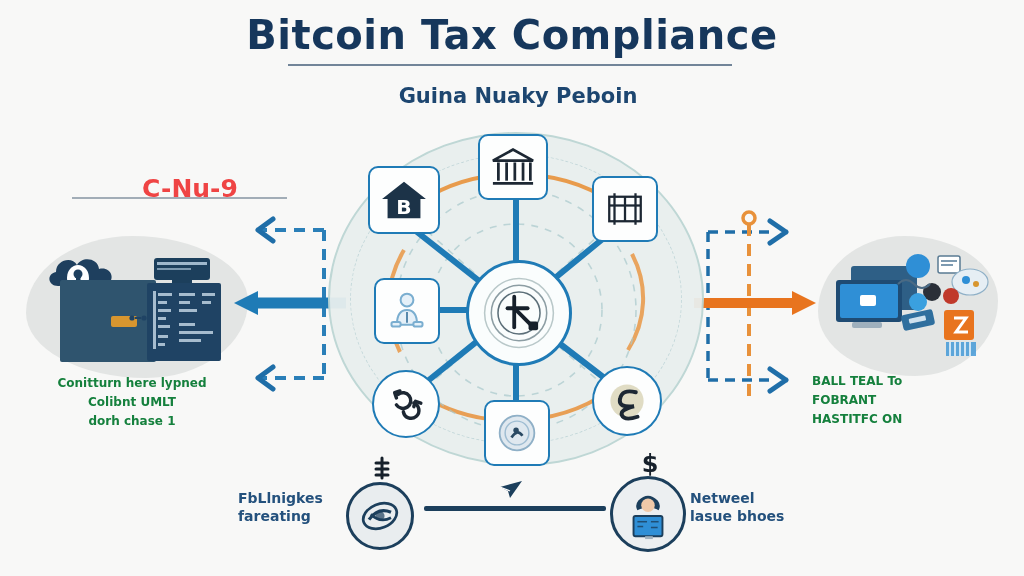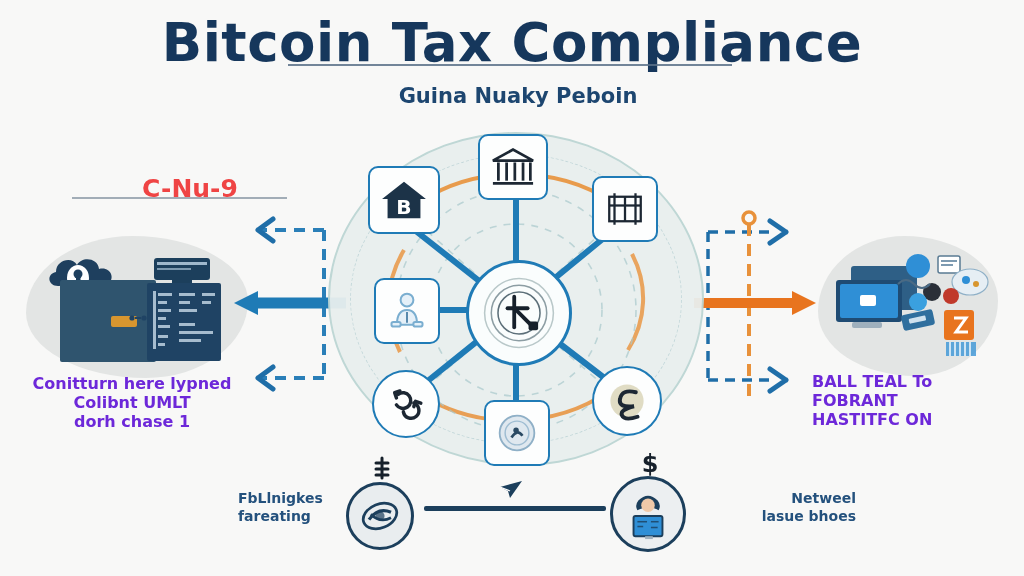--- a/index.html
+++ b/index.html
@@ -22,21 +22,21 @@
     height: 576px;
   }
   .abs { position: absolute; }
 
   
   #title {
     left: 0; top: 12px;
     width: 1024px;
     text-align: center;
     font-family: "DejaVu Sans", sans-serif;
-    font-size: 53px;
+    font-size: 40px;
     font-weight: bold;
     color: #16375c;
     letter-spacing: 0.5px;
   }
   #title-rule {
     left: 288px; top: 64px;
     width: 444px; height: 2px;
     background: #5a7188;
     opacity: .85;
   }
@@ -61,37 +61,37 @@
   }
   #left-heading-rule {
     left: 72px; top: 197px;
     width: 215px; height: 2px;
     background: #8c9aa6;
     opacity: .8;
   }
 
   
   .caption {
-    font-size: 16px;
+    font-size: 12px;
     font-weight: bold;
-    color: #6d28d9;
+    color: #15803d;
     line-height: 19px;
     text-align: center;
   }
   #left-caption { left: 24px; top: 374px; width: 216px; }
   #right-caption { left: 812px; top: 372px; width: 200px; text-align: left; }
 
   .small-label {
     font-size: 14px;
     font-weight: bold;
     color: #24517d;
     line-height: 18px;
   }
   #bottom-left-label { left: 238px; top: 489px; width: 110px; text-align: left;}
-  #bottom-right-label { left: 726px; top: 489px; width: 130px; text-align: right;}
+  #bottom-right-label { left: 690px; top: 489px; width: 130px; text-align: left;}
 
   
   .cloud {
     background: #e3e5e4;
     border-radius: 48% 52% 46% 54% / 54% 46% 54% 46%;
   }
   #left-cloud { left: 26px; top: 236px; width: 222px; height: 142px; }
   #right-cloud { left: 818px; top: 236px; width: 180px; height: 140px; }
 
   

